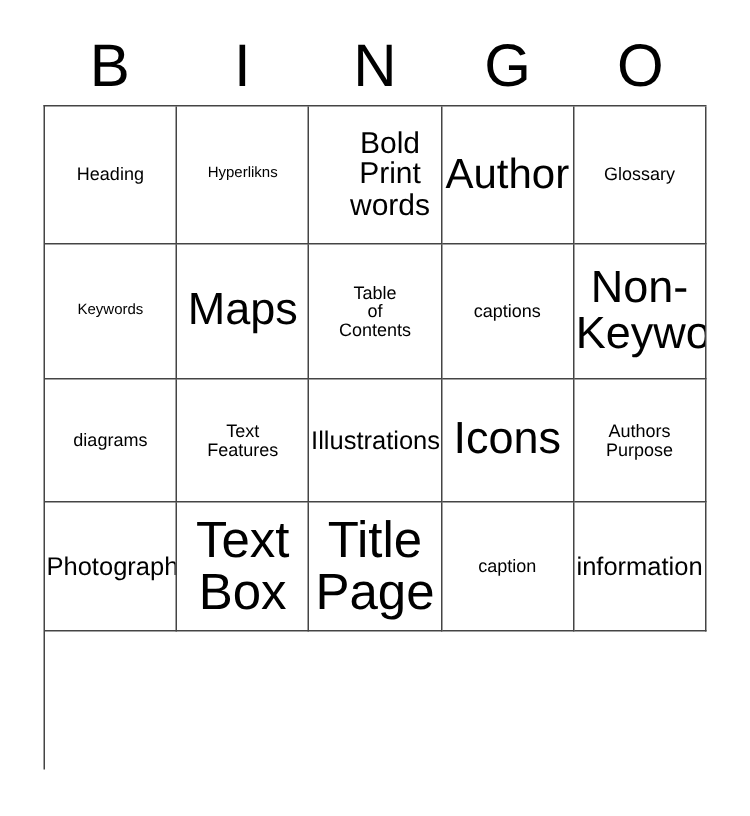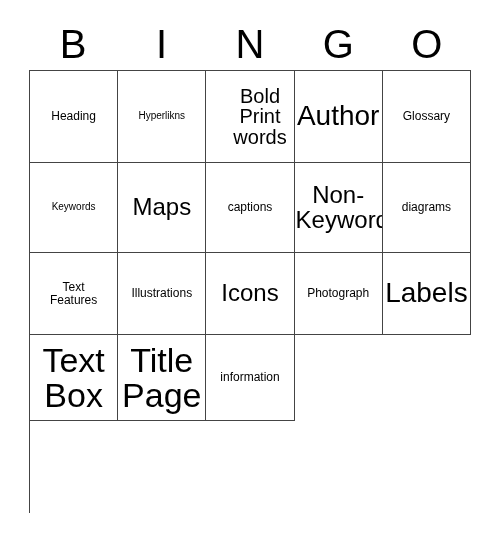--- a/index.html
+++ b/index.html
@@ -69,26 +69,26 @@
     padding: 0 1px;
   }
   .cell .txt {
     display: block;
     width: 100%;
     line-height: 1.02;
     white-space: pre-line;
   }
 
   
-  .fs-xs  .txt { font-size: 12px; }
+  .fs-xs  .txt { font-size: 17px; }
   .fs-sm  .txt { font-size: 10px; }
   .fs-md  .txt { font-size: 12px; }
   .fs-lg  .txt { font-size: 20px; padding-left: 20px; }
   .fs-xl  .txt { font-size: 28px; }
-  .fs-xxl .txt { font-size: 24px; }
+  .fs-xxl .txt { font-size: 30px; }
   .fs-huge .txt { font-size: 34px; }
 </style>
 </head>
 <body>
 
 <div class="card">
 
   <div class="header-row">
     <div class="header-cell">B</div>
     <div class="header-cell">I</div>
@@ -115,51 +115,60 @@
       <div class="cell fs-md">
         <span class="txt">Glossary</span>
       </div>
       <div class="cell fs-sm">
         <span class="txt">Keywords</span>
       </div>
       <div class="cell fs-xxl">
         <span class="txt">Maps</span>
       </div>
       <div class="cell fs-md">
+        <span class="txt">Table
+of
+Contents</span>
+      </div>
+      <div class="cell fs-md">
         <span class="txt">captions</span>
       </div>
       <div class="cell fs-xxl">
         <span class="txt">Non-
 Keywords</span>
       </div>
       <div class="cell fs-md">
         <span class="txt">diagrams</span>
       </div>
       <div class="cell fs-md">
         <span class="txt">Text
 Features</span>
       </div>
       <div class="cell fs-xs">
         <span class="txt">Illustrations</span>
       </div>
       <div class="cell fs-xxl">
         <span class="txt">Icons</span>
       </div>
+      <div class="cell fs-md">
+        <span class="txt">Authors
+Purpose</span>
+      </div>
       <div class="cell fs-xs">
         <span class="txt">Photograph</span>
-      </div>
-      <div class="cell fs-xl">
-        <span class="txt">Labels</span>
       </div>
       <div class="cell fs-huge">
         <span class="txt">Text
 Box</span>
       </div>
       <div class="cell fs-huge">
         <span class="txt">Title
 Page</span>
       </div>
+      <div class="cell fs-md">
+        <span class="txt">caption</span>
+      </div>
       <div class="cell fs-xs">
         <span class="txt">information</span>
       </div>
     </div>
 
 </div>
 
 </body></html>

